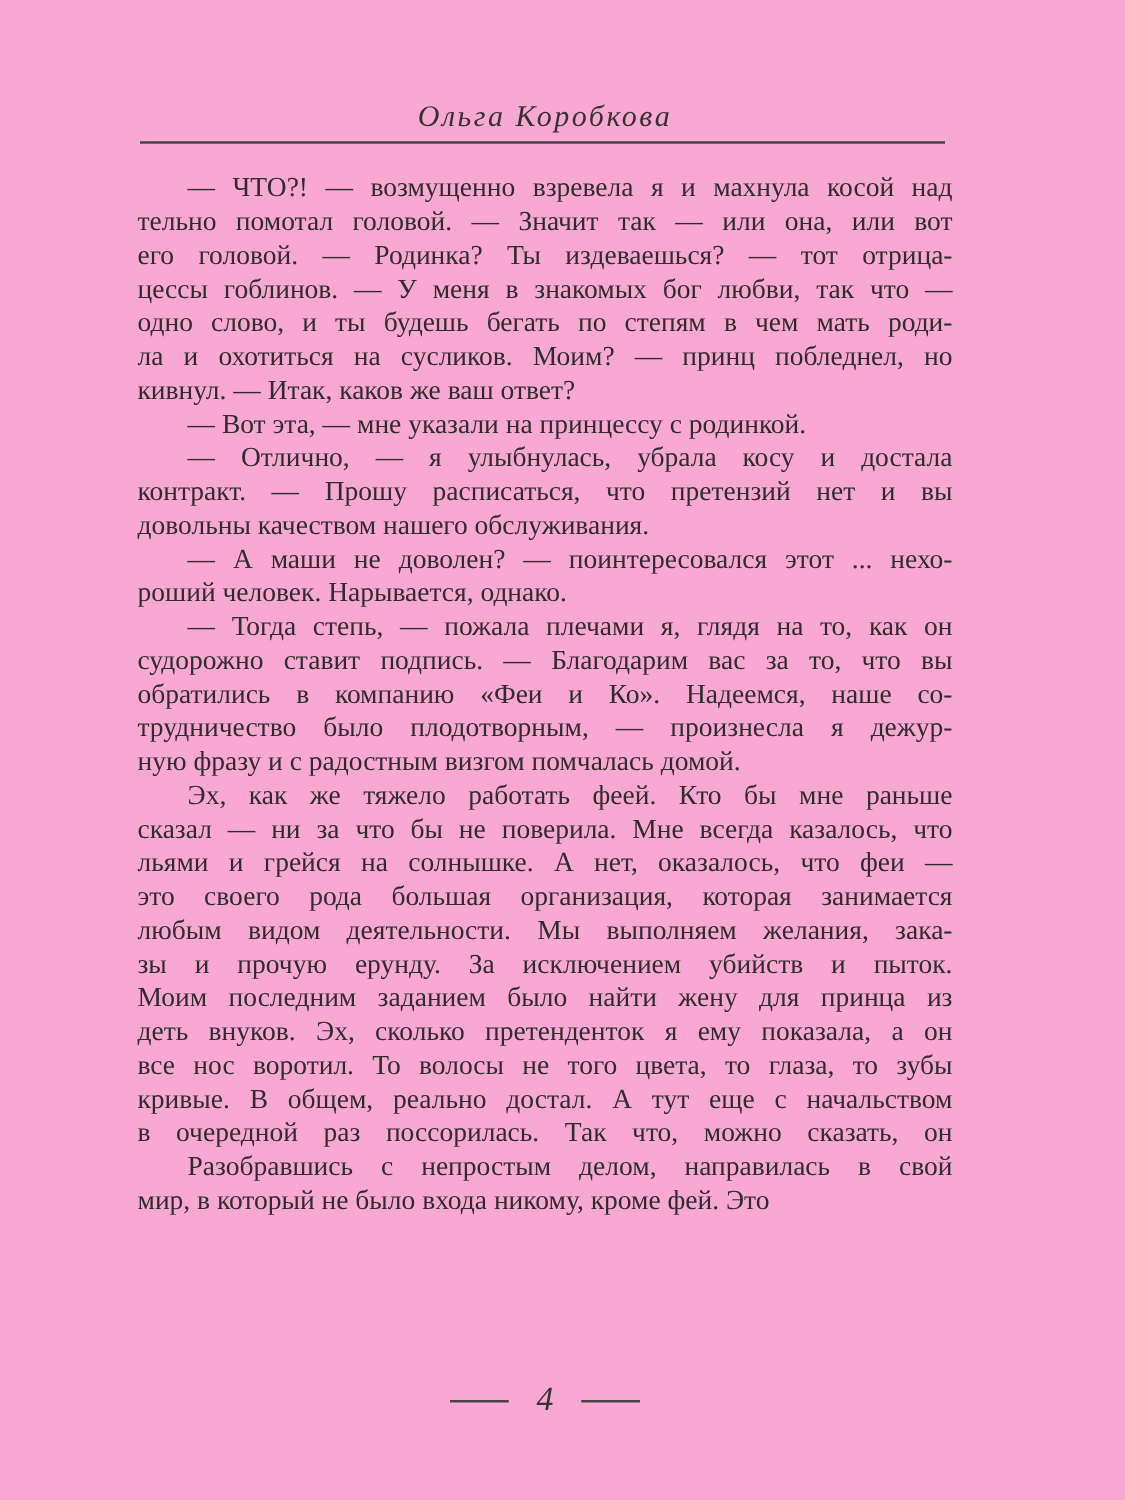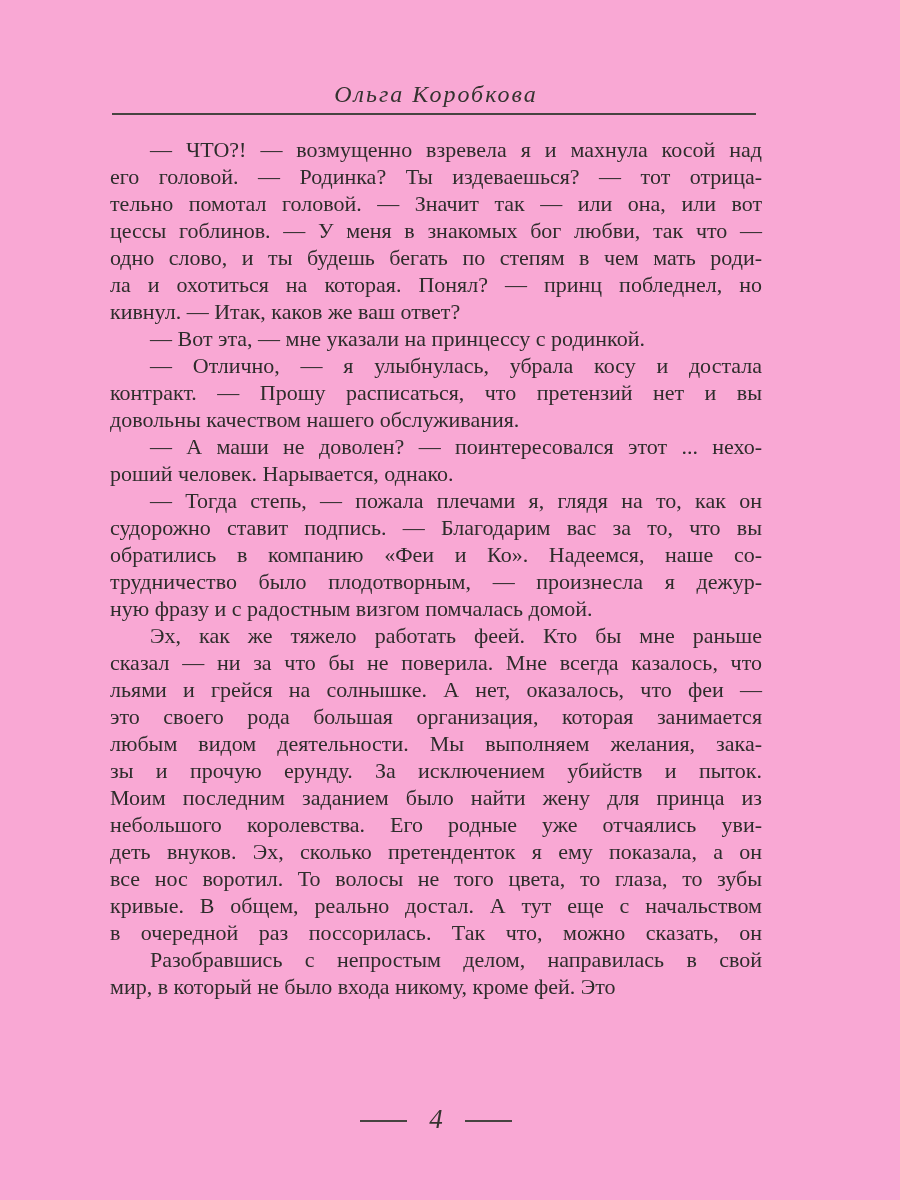--- a/index.html
+++ b/index.html
@@ -73,25 +73,25 @@
 <body>
 
 <div class="page" style="background: #f9a8d4; color: rgb(46, 45, 44);">
   <div class="author">Ольга Коробкова</div>
 
   <div class="rule" style="background: rgb(71, 68, 65);"></div>
 
   <div class="body-text">
       <div>
         <div class="line first">— ЧТО?! — возмущенно взревела я и махнула косой над</div>
+        <div class="line">тельно помотал головой. — Значит так — или она, или вот</div>
         <div class="line">его головой. — Родинка? Ты издеваешься? — тот отрица-</div>
-        <div class="line">тельно помотал головой. — Значит так — или она, или вот</div>
         <div class="line">цессы гоблинов. — У меня в знакомых бог любви, так что —</div>
         <div class="line">одно слово, и ты будешь бегать по степям в чем мать роди-</div>
-        <div class="line">ла и охотиться на которая. Понял? — принц побледнел, но</div>
+        <div class="line">ла и охотиться на сусликов. Моим? — принц побледнел, но</div>
         <div class="line last">кивнул. — Итак, каков же ваш ответ?</div>
       </div>
       <div>
         <div class="line first last">— Вот эта, — мне указали на принцессу с родинкой.</div>
       </div>
       <div>
         <div class="line first">— Отлично, — я улыбнулась, убрала косу и достала</div>
         <div class="line">контракт. — Прошу расписаться, что претензий нет и вы</div>
         <div class="line last">довольны качеством нашего обслуживания.</div>
       </div>
@@ -107,21 +107,20 @@
         <div class="line last">ную фразу и с радостным визгом помчалась домой.</div>
       </div>
       <div>
         <div class="line first">Эх, как же тяжело работать феей. Кто бы мне раньше</div>
         <div class="line">сказал — ни за что бы не поверила. Мне всегда казалось, что</div>
         <div class="line">льями и грейся на солнышке. А нет, оказалось, что феи —</div>
         <div class="line">это своего рода большая организация, которая занимается</div>
         <div class="line">любым видом деятельности. Мы выполняем желания, зака-</div>
         <div class="line">зы и прочую ерунду. За исключением убийств и пыток.</div>
         <div class="line">Моим последним заданием было найти жену для принца из</div>
-        <div class="line">небольшого королевства. Его родные уже отчаялись уви-</div>
         <div class="line">деть внуков. Эх, сколько претенденток я ему показала, а он</div>
         <div class="line">все нос воротил. То волосы не того цвета, то глаза, то зубы</div>
         <div class="line">кривые. В общем, реально достал. А тут еще с начальством</div>
         <div class="line">в очередной раз поссорилась. Так что, можно сказать, он</div>
       </div>
       <div>
         <div class="line first">Разобравшись с непростым делом, направилась в свой</div>
         <div class="line last">мир, в который не было входа никому, кроме фей. Это</div>
       </div>
     </div>

